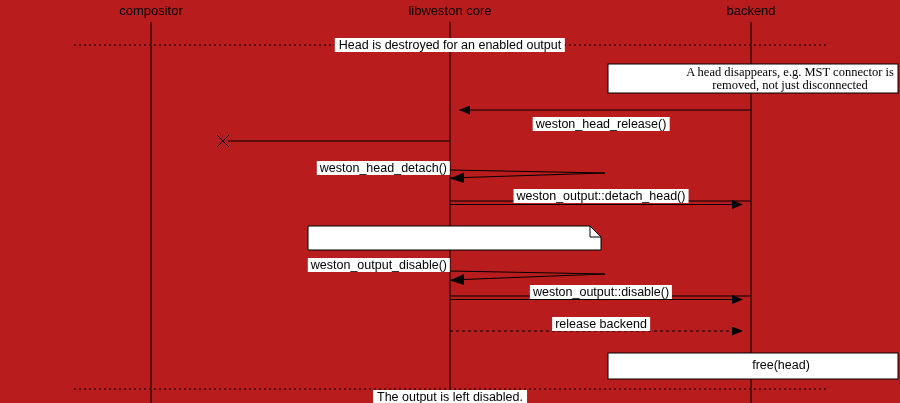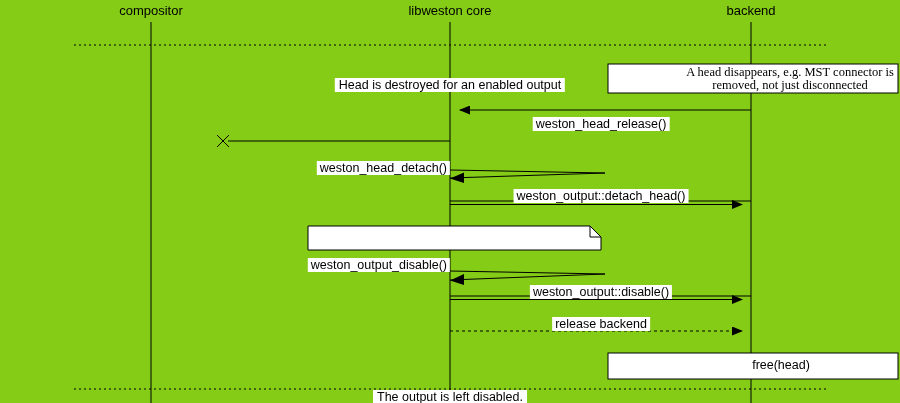--- a/index.html
+++ b/index.html
@@ -8,21 +8,21 @@
     background: #ffffff;
   }
   body {
     font-family: "Liberation Sans", sans-serif;
     -webkit-font-smoothing: none;
   }
   #diagram {
     position: relative;
     width: 900px;
     height: 403px;
-    background: #84cc16;
+    background: #b91c1c;
     overflow: hidden;
   }
   #diagram svg {
     position: absolute;
     left: 0;
     top: 0;
   }
   .lbl {
     position: absolute;
     font-size: 12.5px;
@@ -145,21 +145,21 @@
 
     <g>
       <line x1="74" y1="389" x2="826" y2="389" stroke="#000000" stroke-width="1" stroke-dasharray="2,3"></line>
     </g>
   </svg>
 
   <div class="lbl lifeline-name" style="left:151px; top:4px;">compositor</div>
   <div class="lbl lifeline-name" style="left:450px; top:4px;">libweston core</div>
   <div class="lbl lifeline-name" style="left:751px; top:4px;">backend</div>
 
-  <div class="divider-text" style="left:450px; top:38px;margin-top:40px;">Head is destroyed for an enabled output</div>
+  <div class="divider-text" style="left:450px; top:38px;">Head is destroyed for an enabled output</div>
   <div class="divider-text" style="left:450px; top:390px;">The output is left disabled.</div>
 
   <div class="lbl msg-label msg-center" style="left:601px; top:95px;margin-top:22px;">weston_head_release()</div>
 
 
   <div class="lbl msg-label msg-right" style="left:450px; top:161px;">weston_head_detach()</div>
 
   <div class="lbl msg-label msg-center" style="left:601px; top:189px;">weston_output::detach_head()</div>
 
   <div class="lbl msg-label msg-right" style="left:450px; top:258px;">weston_output_disable()</div>

